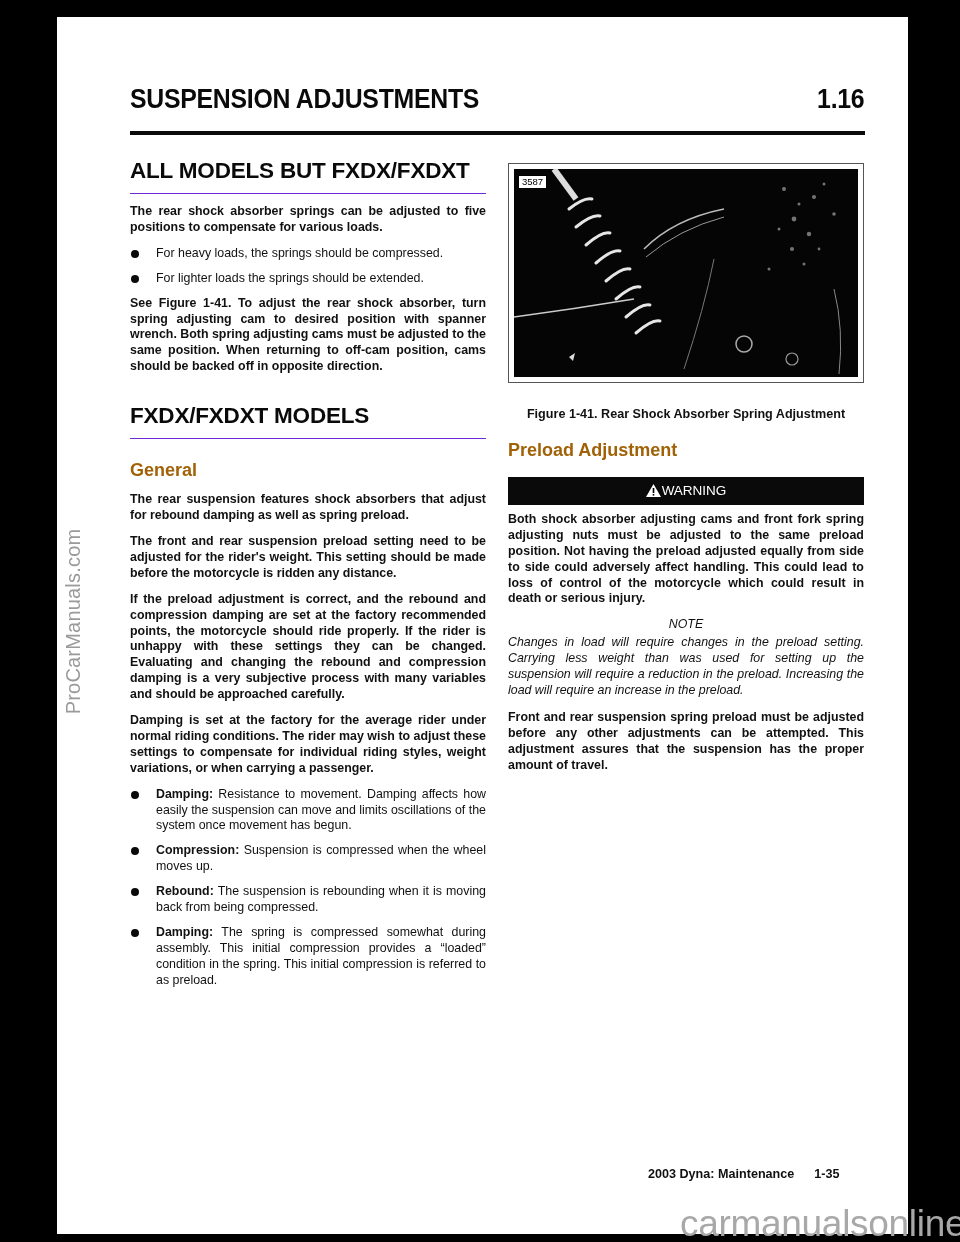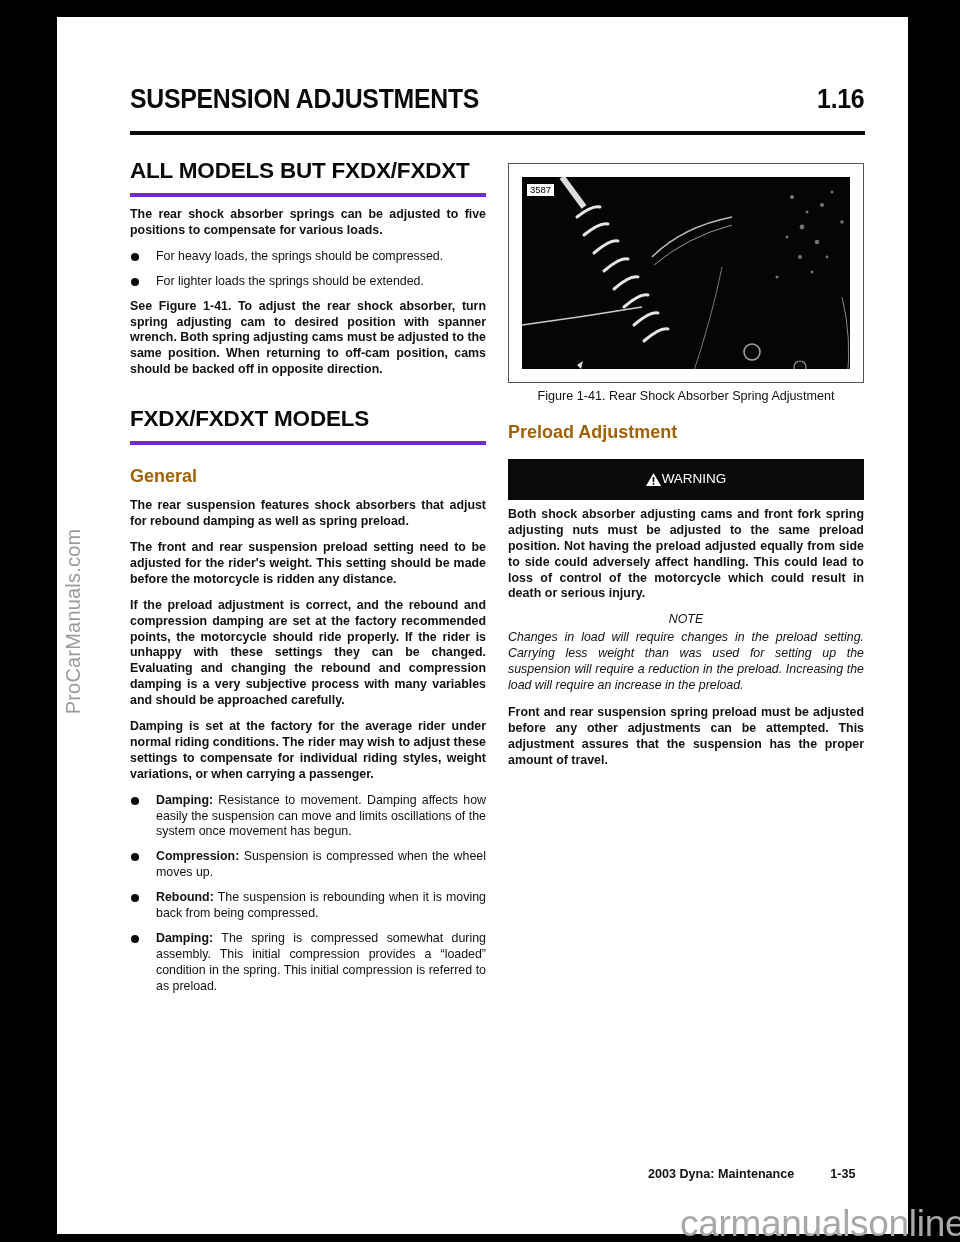--- a/index.html
+++ b/index.html
@@ -35,61 +35,61 @@
   }
 
   .col {
     position: absolute; font-size: 12.4px; line-height: 15.9px; color: #111;
   }
   .col-left { left: 130px; top: 158px; width: 356px; }
   .col-right { left: 508px; top: 163px; width: 356px; }
 
   h2.major {
     font-size: 22.5px; font-weight: bold; letter-spacing: -0.2px; line-height: 26px;
-    color: #0a0a0a; padding-bottom: 9px; border-bottom: 4px solid #6d28d9; margin-bottom: 10px;
+    color: #0a0a0a; padding-bottom: 9px; border-bottom: 1px solid #6d28d9; margin-bottom: 10px;
   }
   h3.minor {
     font-size: 18px; font-weight: bold; line-height: 22px; color: #a16207; margin-bottom: 11px;
   }
   p.body { text-align: justify; margin-bottom: 10px; font-weight: bold; }
   ul.bullets { list-style: none; margin-bottom: 9px; }
   ul.bullets li {
     position: relative; padding-left: 26px; text-align: justify; margin-bottom: 9px;
   }
   ul.bullets li .dot {
     position: absolute; left: 1px; top: 4px; width: 8px; height: 8px; border-radius: 50%;
     background: #0a0a0a;
   }
   ul.bullets li b { font-weight: bold; }
 
   .figure-box {
-    width: 356px; height: 220px; border: 1px solid #555; padding: 13px; background: #fff;
+    width: 356px; height: 220px; border: 1px solid #555; padding: 5px; background: #fff;
   }
   .figure-inner {
     position: relative; width: 100%; height: 100%; background: #050505; overflow: hidden;
   }
   .fig-id {
     position: absolute; left: 4px; top: 6px; background: #fff; color: #000;
     font-size: 9.5px; padding: 0 3px; border: 1px solid #000; line-height: 12px;
   }
   .figure-caption {
-    font-size: 12.6px; font-weight: normal; text-align: center; margin-top: 6px; margin-bottom: 16px;
+    font-size: 12.6px; font-weight: bold; text-align: center; margin-top: 24px; margin-bottom: 16px;
   }
   .warning-bar {
-    height: 41px; background: #0a0a0a; color: #fff; display: flex; align-items: center;
+    height: 28px; background: #0a0a0a; color: #fff; display: flex; align-items: center;
     justify-content: center; font-size: 13.5px; margin-bottom: 7px;
   }
   .warning-bar svg { margin-right: 1px; }
   p.warn-text { font-weight: bold; text-align: justify; margin-bottom: 10px; letter-spacing: 0.05px; }
   .note-label { font-style: italic; text-align: center; margin-bottom: 2px; }
   p.note-text { font-style: italic; text-align: justify; margin-bottom: 11px; }
 
   .footer {
     position: absolute; left: 648px; top: 1167px; font-size: 12.6px; font-weight: bold; color: #111;
-    display: flex; gap: 36px;
+    display: flex; gap: 20px;
   }
   .site-watermark {
     position: absolute; left: 680px; top: 1203px; font-size: 37px; color: #a8a8a8;
     letter-spacing: -0.3px; font-family: "Liberation Sans", sans-serif; white-space: nowrap;
   }
 </style>
 </head>
 <body>
 
 <div class="page"></div>

